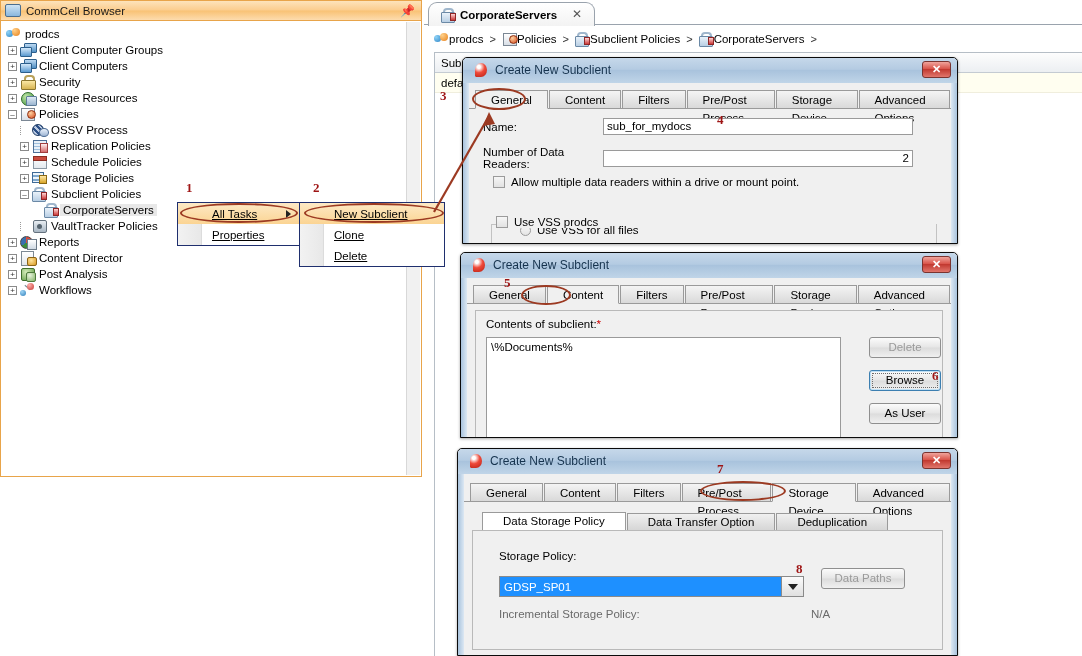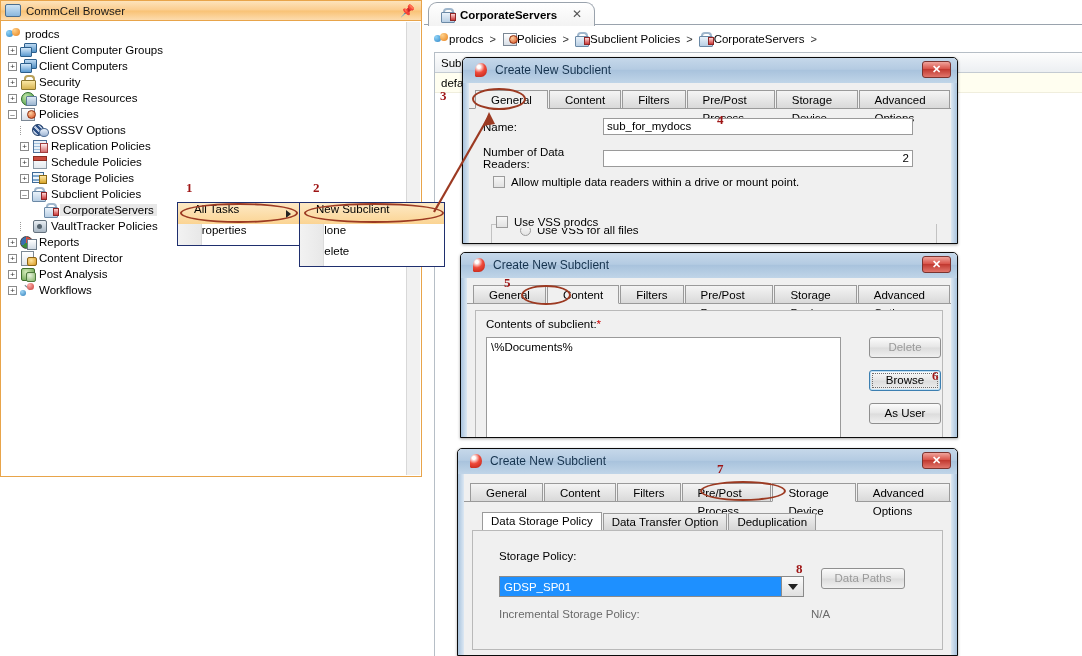--- a/index.html
+++ b/index.html
@@ -120,22 +120,22 @@
                  background:radial-gradient(circle at 35% 30%,#9fd4f5,#2e7fba);}
   .ic-wf::after{content:"";position:absolute;left:7px;top:0px;width:7px;height:7px;border-radius:50%;
                  background:radial-gradient(circle at 35% 30%,#ffb0ac,#c63a33);}
   .ic-wf-line{position:absolute;left:4px;top:4px;width:7px;height:1px;background:#7b8a95;transform:rotate(40deg);}
 
   
   .ctxmenu {
     position:absolute; background:#fff; border:1px solid #1f2f6e;
     font-size:11.5px; z-index:30;
   }
-  .ctxmenu .mi { height:21px; display:flex; align-items:flex-start; padding-left:16px; padding-right:10px;
-                 position:relative; white-space:nowrap; }
+  .ctxmenu .mi { height:21px; display:flex; align-items:center; padding-left:34px; padding-right:10px;
+                 position:relative; white-space:nowrap;text-decoration:underline; }
   .ctxmenu .mi.hl { background:linear-gradient(to bottom,#fde9c5,#fbd493); }
   .ctxmenu .gut { position:absolute; left:0; top:0; bottom:0; width:24px;
                   background:linear-gradient(to right,#f2f2f2,#e8e8e8); border-right:1px solid #dcdcdc; }
   .ctxmenu .mi.hl .gut { background:transparent; border-right:none; }
   .arrowR { position:absolute; right:8px; top:7px; width:0;height:0;
             border-left:5px solid #222; border-top:4px solid transparent; border-bottom:4px solid transparent; }
 
   
   .oval { position:absolute; border:2px solid #9c3a22; border-radius:50%;
           pointer-events:none; z-index:40; }
@@ -222,21 +222,21 @@
   .combo { height:21px; border:1px solid #8a8a8a; display:flex; align-items:center;
            background:#1e90ff; }
   .combo .val { flex:1; color:#fff; font-size:11.5px; padding-left:4px; }
   .combo .btn-d { width:22px; height:19px; border-left:1px solid #8a8a8a;
                   background:linear-gradient(to bottom,#fbfbfb,#e0e0e0);
                   display:flex; align-items:center; justify-content:center; }
   .caret { width:0;height:0;border-left:5px solid transparent;border-right:5px solid transparent;
            border-top:6px solid #222; }
 
   .itabs { display:flex; align-items:flex-end; height:18px; padding-left:10px; }
-  .itab { height:17px; padding:0 8px; font-size:11.5px; line-height:17px;
+  .itab { height:17px; padding:0 20px; font-size:11.5px; line-height:17px;
           background:linear-gradient(to bottom,#f0f0f0,#d6d6d6);
           border:1px solid #9a9a9a; border-bottom:none; margin-right:1px; }
   .itab.active { background:#fff; height:18px; }
 
   .arrowline { position:absolute; z-index:35; pointer-events:none; }
 </style>
 </head>
 <body>
 
 <div id="root">
@@ -324,21 +324,21 @@
       </div>
       <div class="tnode" style="padding-left:6px;">
         <span class="exp">–</span>
         <span class="ico ic-policy"></span>
         <span class="lbl">Policies</span>
       </div>
 
       <div class="tnode" style="padding-left:18px;">
         <span class="dotline"></span>
         <span class="ico ic-ossv"></span>
-        <span class="lbl">OSSV Options</span>
+        <span class="lbl">OSSV Process</span>
       </div>
       <div class="tnode" style="padding-left:18px;">
         <span class="exp">+</span>
         <span class="ico ic-repl"></span>
         <span class="lbl">Replication Policies</span>
       </div>
       <div class="tnode" style="padding-left:18px;">
         <span class="exp">+</span>
         <span class="ico ic-sched"></span>
         <span class="lbl">Schedule Policies</span>

